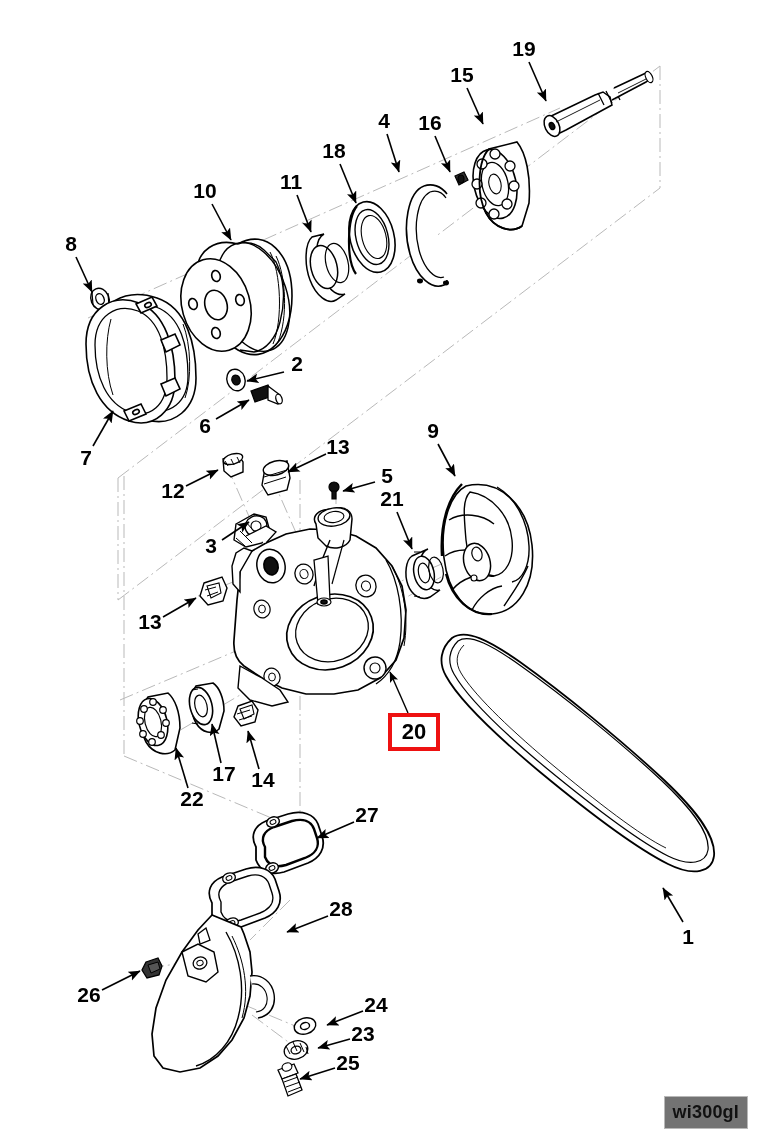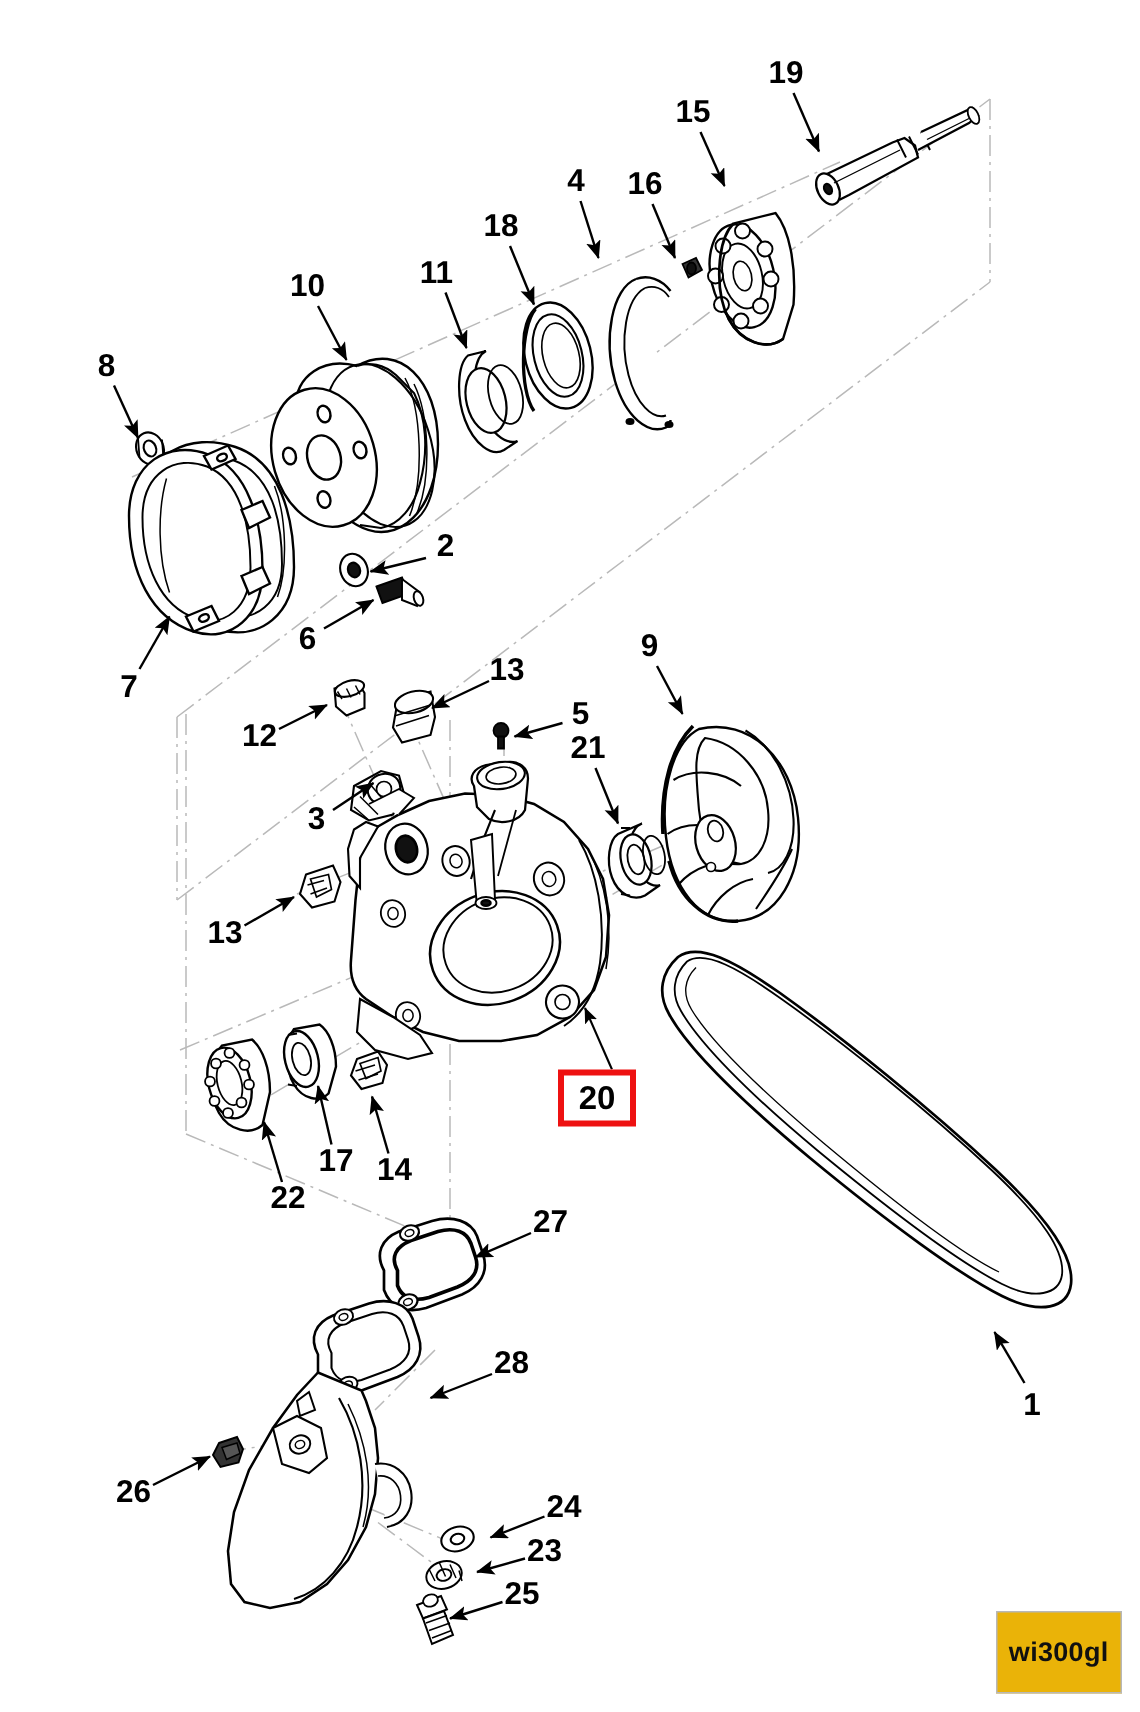--- a/index.html
+++ b/index.html
@@ -23,23 +23,23 @@
     border:4px solid #ee1111;background:#ffffff;
     display:flex;align-items:center;justify-content:center;}
   .hl-box span{
     font-family:"Liberation Sans",sans-serif;
     font-weight:bold;font-size:22px;color:#000;line-height:1;
   }
 
   
   .watermark{
     position:absolute;box-sizing:border-box;
-    border:1px solid #b8b8b8;background:#eab308;
+    border:1px solid #b8b8b8;background:#737373;
     display:flex;align-items:center;justify-content:center;
-    padding:16px 8px;
+    padding:5px 8px;
   }
   .watermark span{
     font-family:"Liberation Sans",sans-serif;
     font-weight:bold;font-size:18px;color:#111;letter-spacing:.2px;
   }
 </style>
 </head>
 <body>
 
 <div id="diagram-root">
@@ -535,21 +535,21 @@
         <text x="89" y="996" class="callout-num">26</text>
         <text x="367" y="816" class="callout-num">27</text>
         <text x="341" y="910" class="callout-num">28</text>
       </g>
 
     <g id="hl-leader" stroke="#000" stroke-width="1.4" fill="none">
         <line x1="408" y1="713" x2="390" y2="672" marker-end="url(#arrowhead)"></line>
       </g>
   </svg>
 
-  <div class="hl-box" id="hl-box" style="left: 372px; top: 713px; width: 52px; height: 38px; border-color: rgb(238, 17, 17);">
+  <div class="hl-box" id="hl-box" style="left: 388px; top: 713px; width: 52px; height: 38px; border-color: rgb(238, 17, 17);">
     <span>20</span>
   </div>
 
   <div class="watermark" style="right:12px;bottom:12px;">
     <span>wi300gl</span>
   </div>
 
 </div>
 
 </body></html>

